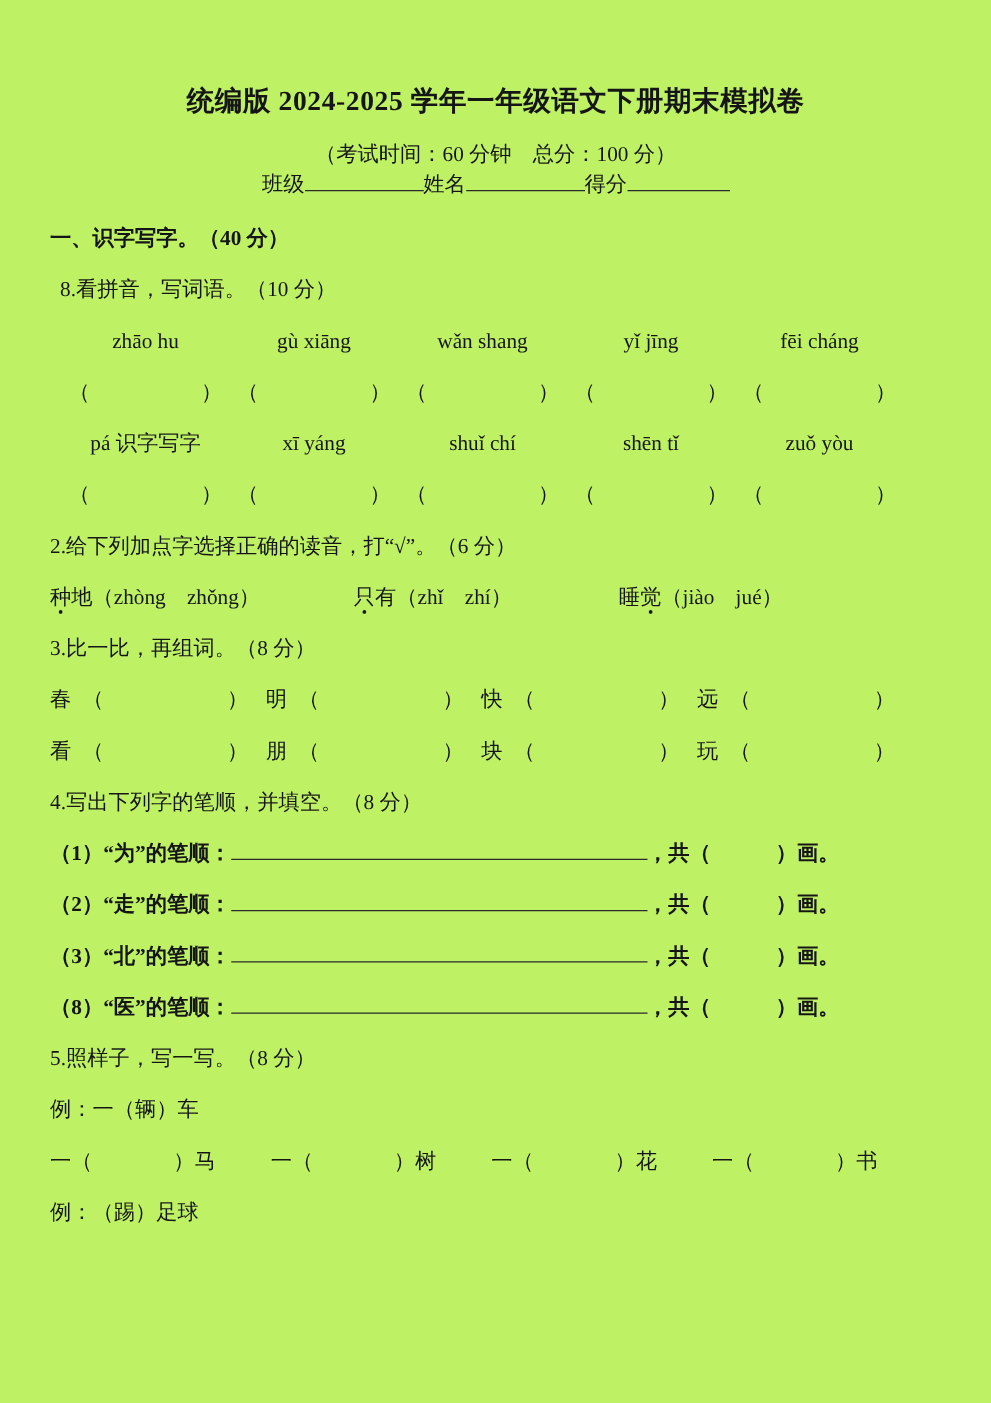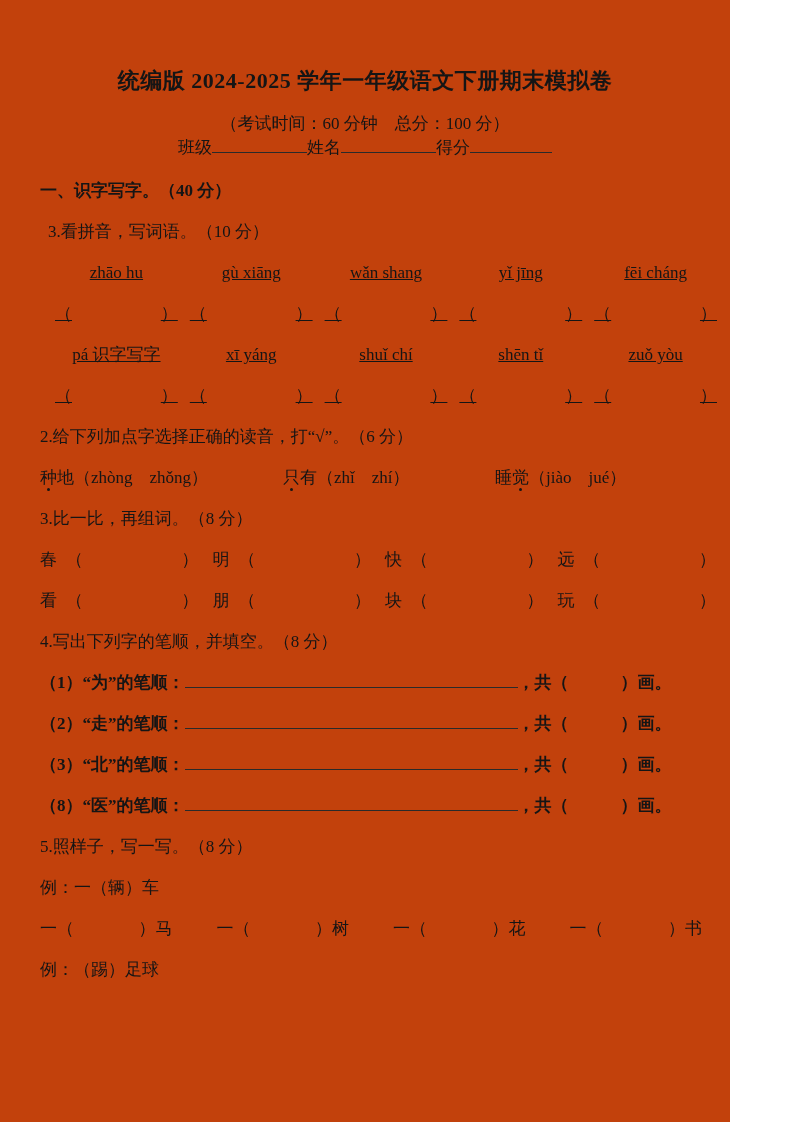--- a/index.html
+++ b/index.html
@@ -3,35 +3,35 @@
 <meta charset="utf-8">
 <style>
   html,body{margin:0;padding:0;background:#ffffff;}
   body{
     width:793px;height:1122px;
     color:#151515;
     font-family:"Liberation Serif","DejaVu Serif",serif;
     font-size:17px;
     overflow:hidden;
   }
-  .page{box-sizing:border-box;width:730px;height:1122px;padding:66px 40px 0 40px;background:#c2410c;}
+  .page{box-sizing:border-box;width:793px;height:1122px;padding:66px 40px 0 40px;background:#bef264;}
   .title{
     text-align:center;font-size:22px;font-weight:bold;
     margin:0 0 16px 0;line-height:30px;letter-spacing:.5px;
   }
   .subtitle{text-align:center;font-size:17px;line-height:24px;}
   .id-line{text-align:center;line-height:24px;margin-bottom:18px;}
   .line{line-height:26px;margin:0 0 15px 0;white-space:nowrap;}
   
   .b{display:inline-block;border-bottom:1px solid #2a2a2a;height:13px;vertical-align:baseline;}
   .b95{width:95px;} .b82{width:82px;} .blong{width:333px;}
   .gap55{display:inline-block;width:52px;}
   
   .flex5{display:flex;gap:12px;width:662px;margin-left:15px;}
-  .flex5>*{flex:1;text-decoration:underline;}
+  .flex5>*{flex:1;}
   .py{text-align:center;white-space:nowrap;}
   .pair{display:flex;justify-content:space-between;}
   
   .q2row{display:flex;}
   .q2c1{width:243px;} .q2c2{width:212px;}
   .em-dot{position:relative;}
   .em-dot::after{
     content:"";position:absolute;left:50%;bottom:-4px;margin-left:-1.5px;
     width:3px;height:3px;border-radius:50%;background:#151515;
   }
@@ -54,21 +54,21 @@
   <h1 class="title">统编版 2024-2025 学年一年级语文下册期末模拟卷</h1>
 
   <div class="subtitle">（考试时间：60 分钟　总分：100 分）</div>
 
   <div class="id-line">
     <span>班级</span><span class="b b95"></span><span>姓名</span><span class="b b95"></span><span>得分</span><span class="b b82"></span>
   </div>
 
   <div class="line" style="font-weight:bold;">一、识字写字。（40 分）</div>
 
-  <div class="line" style="margin-left:8px;">3.看拼音，写词语。（10 分）</div>
+  <div class="line" style="margin-left:8px;">8.看拼音，写词语。（10 分）</div>
 
   <div class="line flex5">
     <span class="py">zhāo hu</span>
     <span class="py">gù xiāng</span>
     <span class="py">wǎn shang</span>
     <span class="py">yǐ jīng</span>
     <span class="py">fēi cháng</span>
   </div>
   <div class="line flex5">
     <span class="pair">

